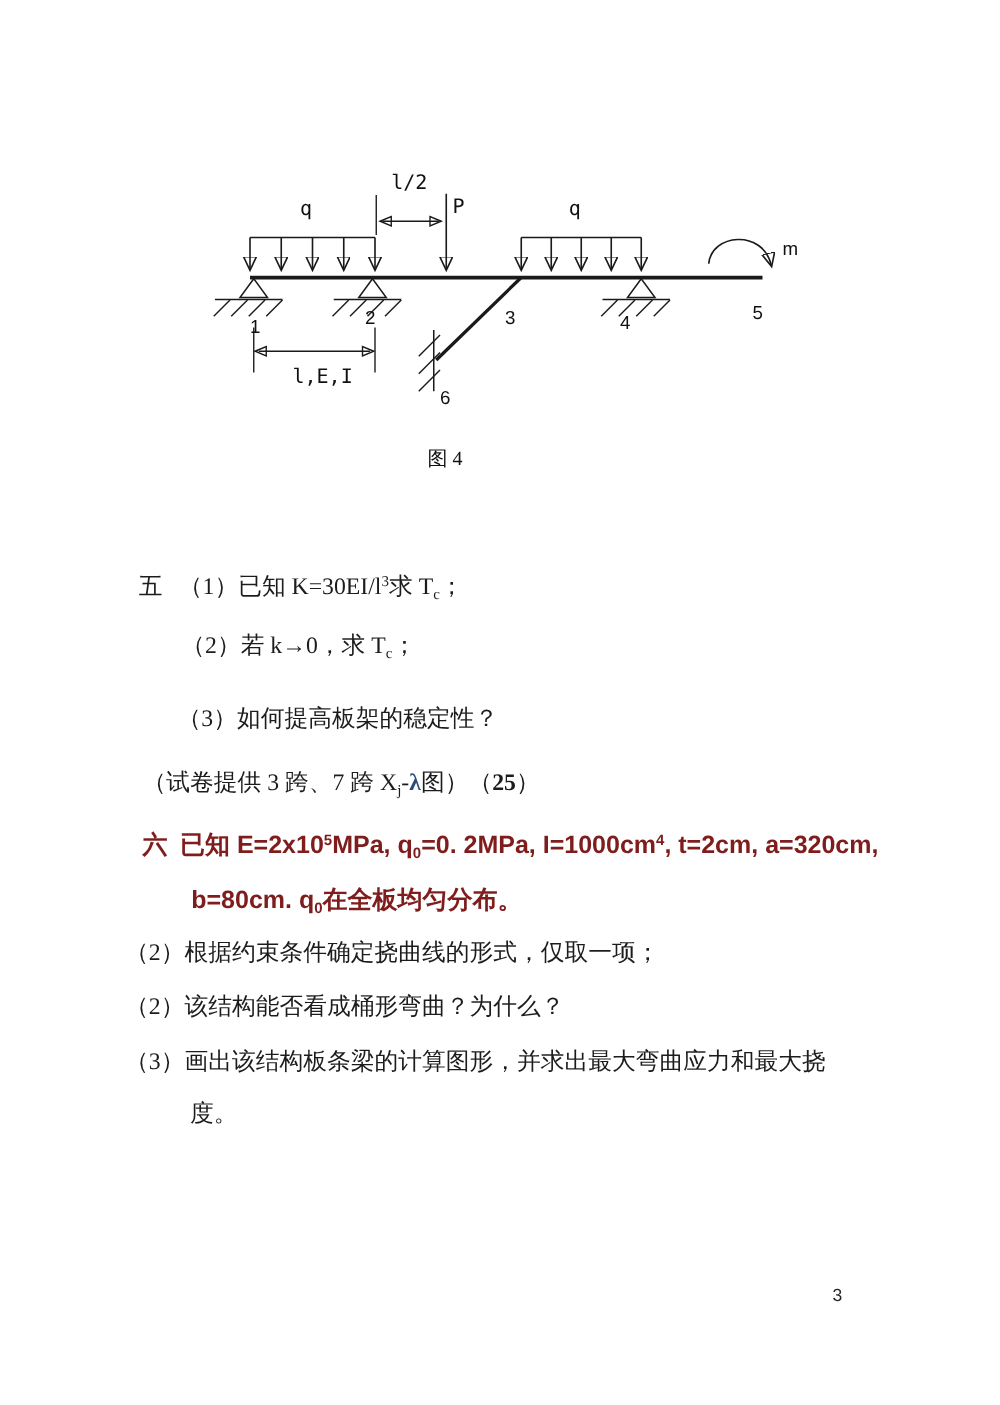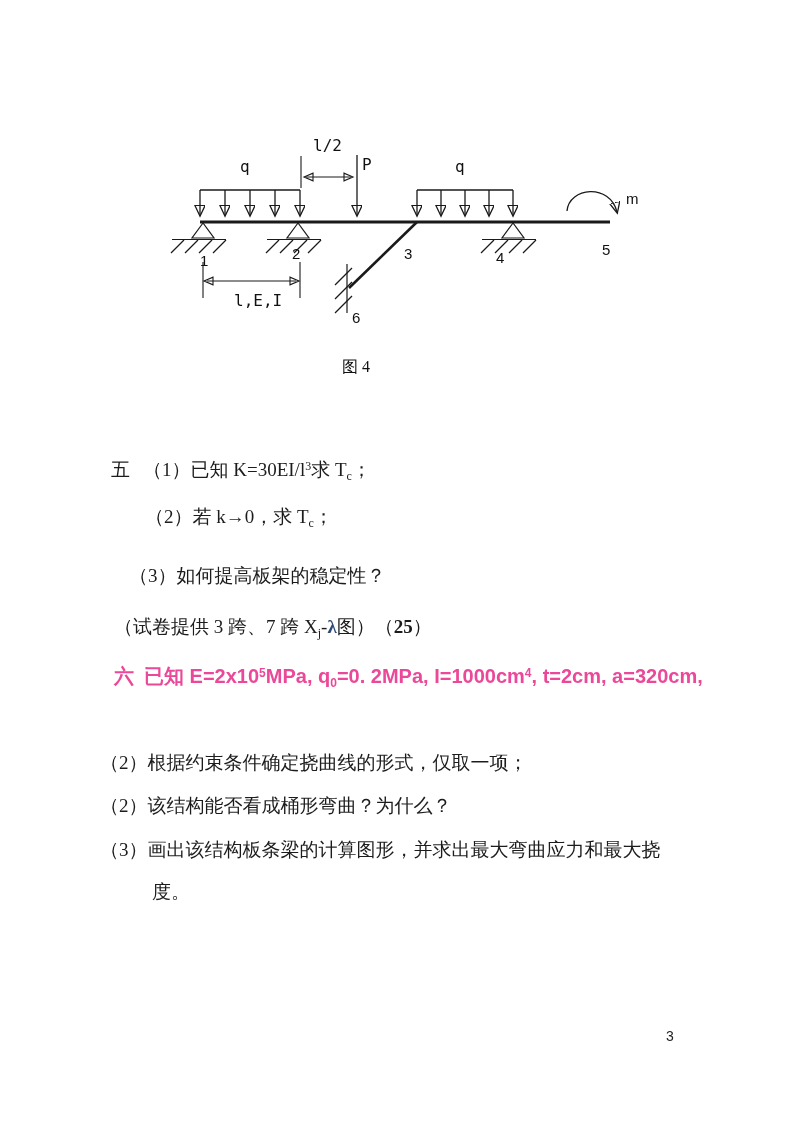--- a/index.html
+++ b/index.html
@@ -6,21 +6,21 @@
   .page{position:relative;width:800px;height:1124px;background:#ffffff;overflow:hidden;
         font-family:"Liberation Serif","DejaVu Serif",serif;color:#1a1a1a;}
   svg{position:absolute;left:0;top:0;}
   svg line, svg path{stroke:#1a1a1a;fill:none;}
   .mono{font-family:"DejaVu Sans Mono",monospace;font-size:16px;fill:#111;}
   .sansl{font-family:"Liberation Sans","DejaVu Sans",sans-serif;font-size:15px;fill:#111;}
   .capt{font-family:"Liberation Serif","DejaVu Serif",serif;font-size:16px;fill:#111;}
   .line{position:absolute;white-space:nowrap;font-size:19px;line-height:1.2;color:#1c1c1c;}
   .qn5{margin-right:13px;}
   .qn6{margin-right:10px;}
-  .q6head{font-family:"Liberation Sans","DejaVu Sans",sans-serif;font-weight:bold;font-size:20px;color:#ec4899;}
+  .q6head{font-family:"Liberation Sans","DejaVu Sans",sans-serif;font-weight:bold;font-size:20px;color:#7f1d1d;}
   sup{font-size:12px;vertical-align:6px;line-height:0;}
   sub{font-size:12px;vertical-align:-4px;line-height:0;}
   .bold{font-weight:bold;}
   .lambda{font-weight:bold;color:#2e4a78;}
   .pagenum{position:absolute;font-family:"Liberation Sans","DejaVu Sans",sans-serif;font-size:14px;color:#222;}
 </style>
 </head>
 <body>
 
 <div class="page">
@@ -129,32 +129,35 @@
   </svg>
 
   <div class="line" style="left:111px;top:459px">
     <span class="qn5">五</span><span>（1）已知 K=30EI/l</span><sup>3</sup><span>求 T</span><sub>c</sub><span>；</span>
   </div>
 
   <div class="line" style="left:145px;top:506px">
     <span>（2）若 k→0，求 T</span><sub>c</sub><span>；</span>
   </div>
 
-  <div class="line" style="left:129px;top:565px">
+  <div class="line" style="left:142px;top:565px">
     <span>（3）如何提高板架的稳定性？</span>
   </div>
 
   <div class="line" style="left:114px;top:616px">
     <span>（试卷提供 3 跨、7 跨 X</span><sub>j</sub><span>-</span><span class="lambda">λ</span><span>图）（</span><span class="bold">25</span><span>）</span>
   </div>
 
   <div class="line q6head" style="left:114px;top:664px">
     <span class="qn6">六</span><span>已知 E=2x10</span><sup>5</sup><span>MPa, q</span><sub>0</sub><span>=0. 2MPa, I=1000cm</span><sup>4</sup><span>, t=2cm, a=320cm,</span>
   </div>
 
+  <div class="line q6head" style="left:153px;top:708px">
+    <span>b=80cm.  q</span><sub>0</sub><span>在全板均匀分布。</span>
+  </div>
 
   <div class="line" style="left:100px;top:752px">
     <span>（2）根据约束条件确定挠曲线的形式，仅取一项；</span>
   </div>
 
   <div class="line" style="left:100px;top:795px">
     <span>（2）该结构能否看成桶形弯曲？为什么？</span>
   </div>
 
   <div class="line" style="left:100px;top:839px">

